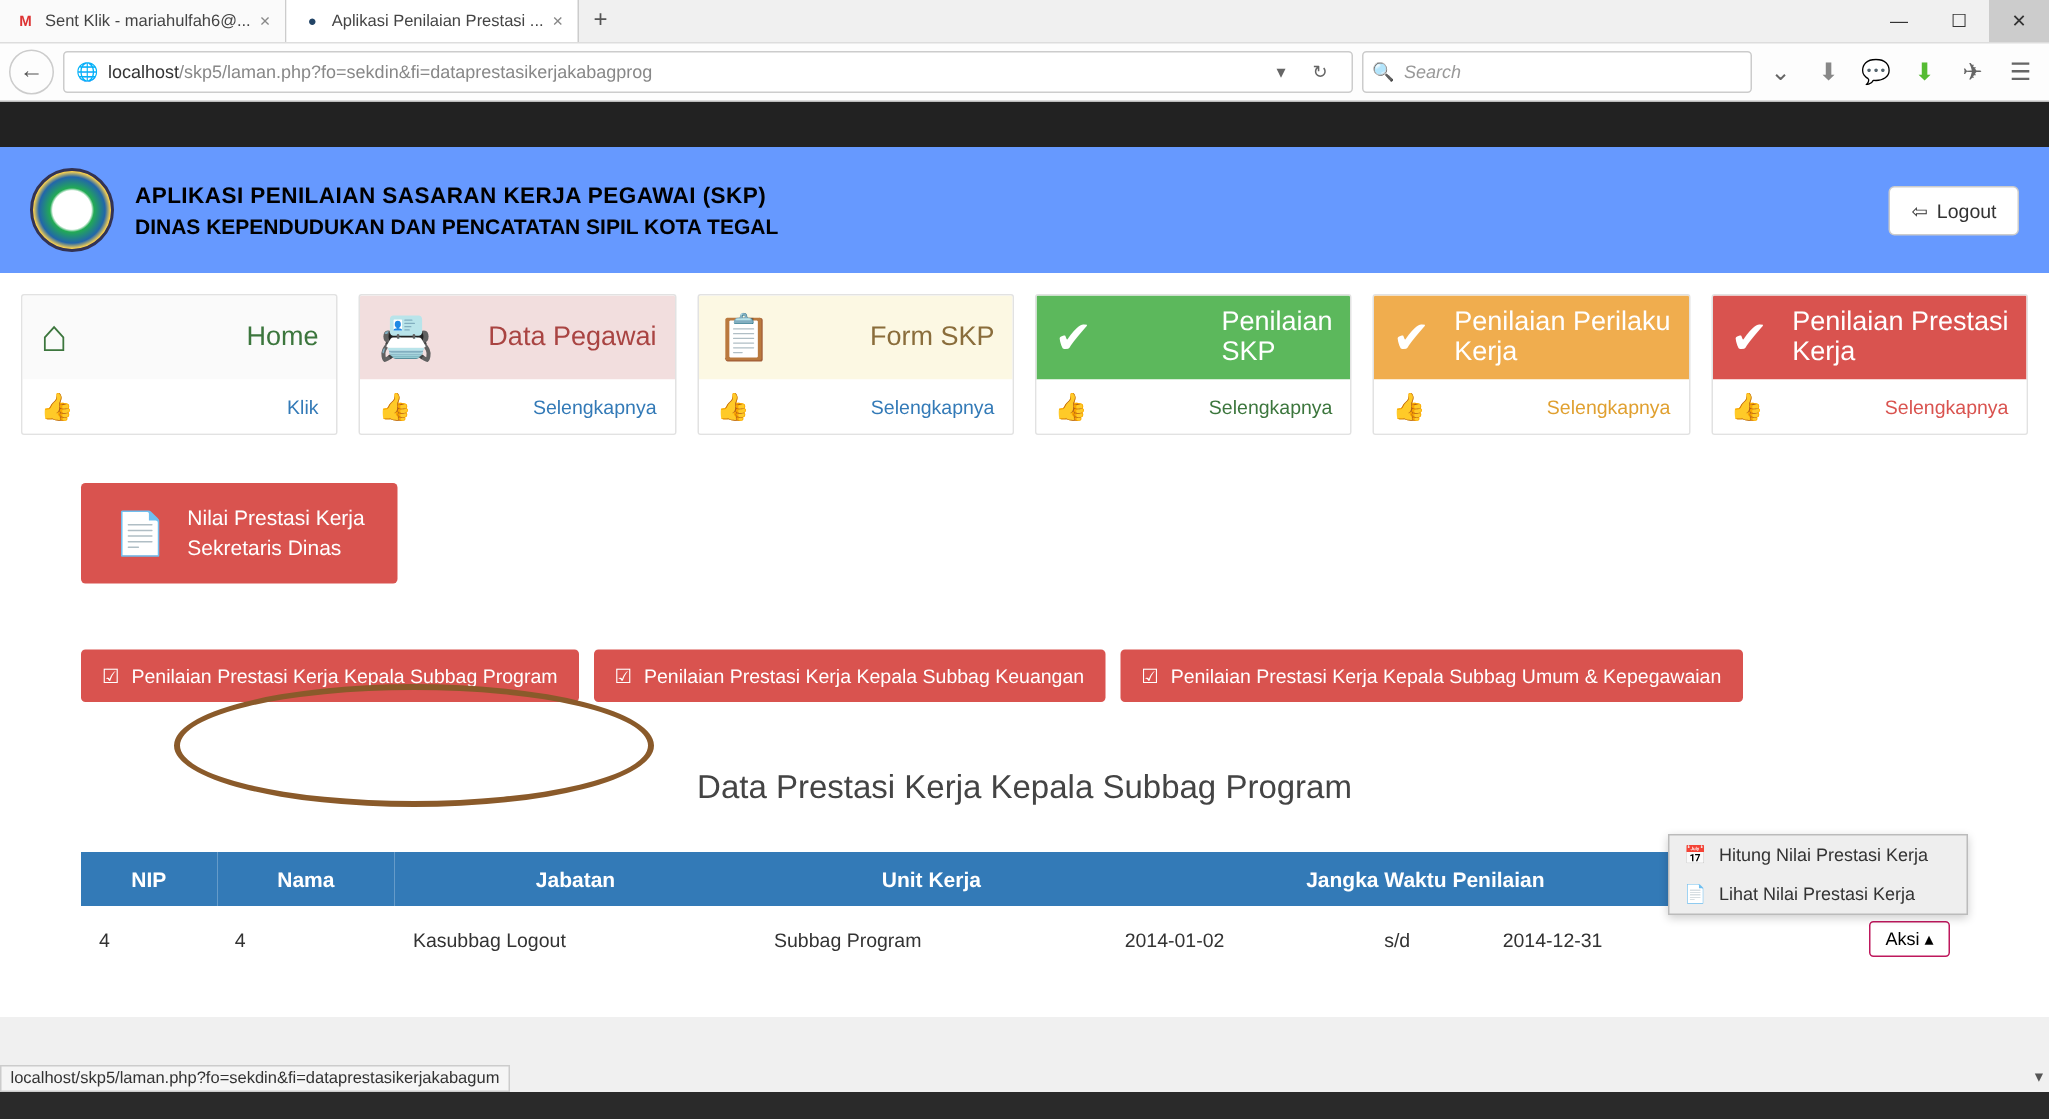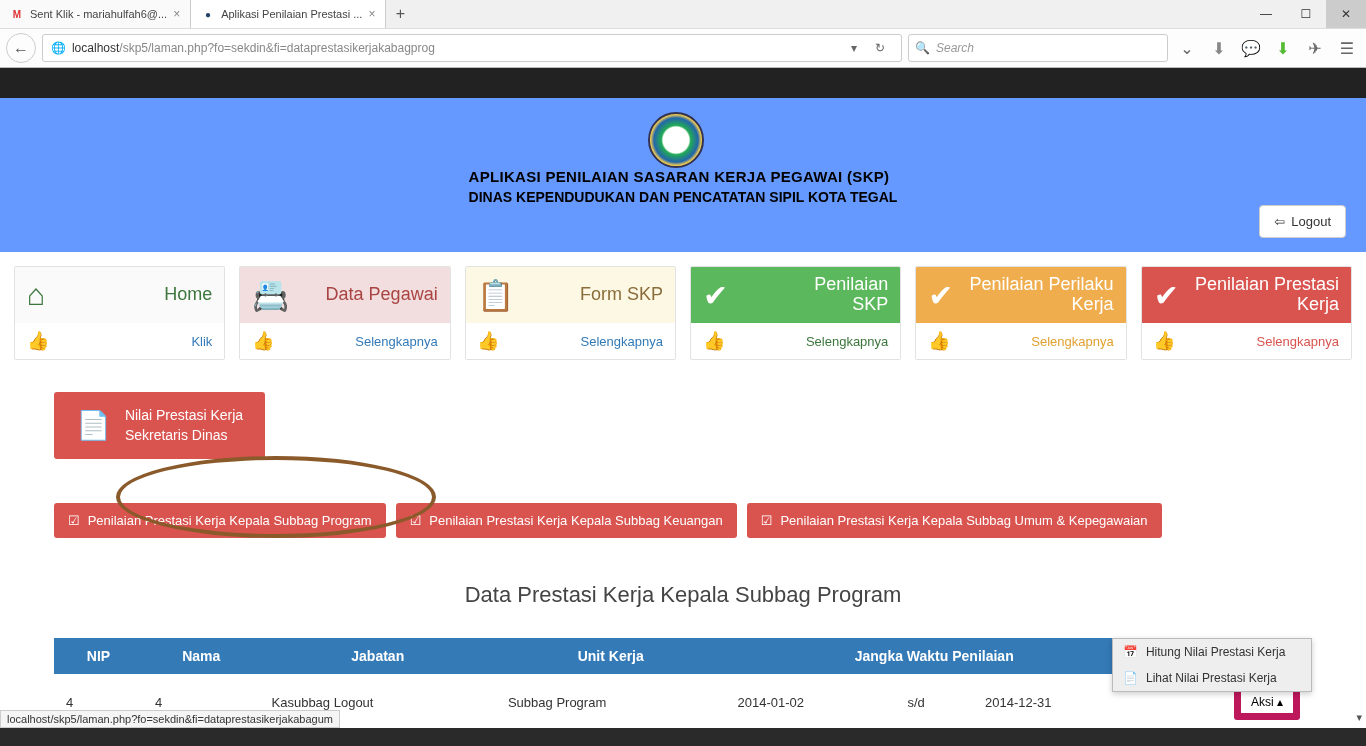--- a/index.html
+++ b/index.html
@@ -24,33 +24,33 @@
     .urlbar .host { color: #333; }
     .refresh, .histdrop { width: 26px; text-align: center; color: #666; font-size: 12px; }
     .searchbar { width: 260px; height: 28px; border: 1px solid #ccc; border-radius: 3px; display: flex; align-items: center; padding: 0 6px; font-size: 12px; color: #888; background: #fff; }
     .searchbar .mag { margin-right: 6px; }
     .tbicon { width: 26px; text-align: center; color: #666; font-size: 16px; }
 
     
     .darkstrip { height: 30px; background: #222; }
 
     
-    .appheader { background: #6699ff; padding: 14px 20px; display: flex; align-items: center; flex-direction: column; }
+    .appheader { background: #6699ff; padding: 14px 20px; display: flex; align-items: center; }
     .emblem { width: 56px; height: 56px; border-radius: 50%; background: radial-gradient(circle,#fff 35%, #2a5 40%, #26a 60%, #ffd34d 70%, #2a5 80%); margin-right: 14px; border: 2px solid #335; }
     .hdrtxt { color: #000; }
     .hdrtxt .l1 { font-weight: bold; font-size: 15px; letter-spacing: .3px; }
     .hdrtxt .l2 { font-weight: bold; font-size: 14px; margin-top: 4px; }
     .logoutbtn { margin-left: auto; background: #fff; border: 1px solid #ccc; border-radius: 4px; padding: 8px 14px; font-size: 13px; color: #333; display: flex; align-items: center; gap: 6px; cursor: pointer; }
 
     
     .cardsrow { background: #fff; padding: 14px 14px 8px; display: flex; gap: 14px; }
     .card { flex: 1; border: 1px solid #e2e2e2; border-radius: 2px; overflow: hidden; }
     .card-top { height: 56px; display: flex; align-items: center; justify-content: space-between; padding: 0 12px; color: #fff; font-size: 18px; }
     .card-top .icon { font-size: 30px; }
-    .card-top .title { text-align: right; font-size: 18px; line-height: 1.1; }
+    .card-top .title { font-size: 18px; line-height: 1.1; }
     .card-bot { height: 36px; background: #fff; display: flex; align-items: center; justify-content: space-between; padding: 0 12px; font-size: 13px; }
     .thumb { font-size: 18px; }
     .c-green .card-top { background: #fafafa; }
     .c-green .icon, .c-green .title { color: #3c763d; }
     .c-green .card-bot, .c-green .thumb { color: #337ab7; }
     .c-red .card-top { background: #f2dede; }
     .c-red .icon, .c-red .title { color: #a94442; }
     .c-red .card-bot, .c-red .thumb { color: #337ab7; }
     .c-yellow .card-top { background: #fcf8e3; }
     .c-yellow .icon, .c-yellow .title { color: #8a6d3b; }
@@ -76,21 +76,21 @@
 
     .sectiontitle { text-align: center; font-size: 22px; color: #444; margin-top: 44px; }
 
     .tablewrap { margin-top: 30px; position: relative; }
     table { width: 100%; border-collapse: collapse; }
     thead tr { background: #337ab7; color: #fff; }
     th { text-align: center; padding: 10px 12px; font-size: 14px; font-weight: bold; }
     td { padding: 10px 12px; font-size: 13px; color: #333; }
 
     
-    .aksi-btn { background: #fff; border: 7px solid #be185d; padding: 4px 10px; font-size: 12px; border-radius: 3px; cursor: pointer; }
+    .aksi-btn { background: #fff; border: 1px solid #be185d; padding: 4px 10px; font-size: 12px; border-radius: 3px; cursor: pointer; }
     .dropdown-menu { position: absolute; right: 0; bottom: 38px; background: #eee; border: 1px solid #bbb; min-width: 200px; z-index: 20; box-shadow: 0 2px 6px rgba(0,0,0,.2); }
     .dropdown-menu .mi { padding: 6px 10px; font-size: 12px; color: #333; display: flex; align-items: center; gap: 8px; cursor: pointer; }
 
     
     .statusbar { position: absolute; left: 0; bottom: 18px; background: #f5f5f5; border: 1px solid #ccc; font-size: 11px; color: #333; padding: 2px 6px; }
 
     
     .taskbar { position: absolute; bottom: 0; left: 0; right: 0; height: 18px; background: #2a2a2a; }
 
     

